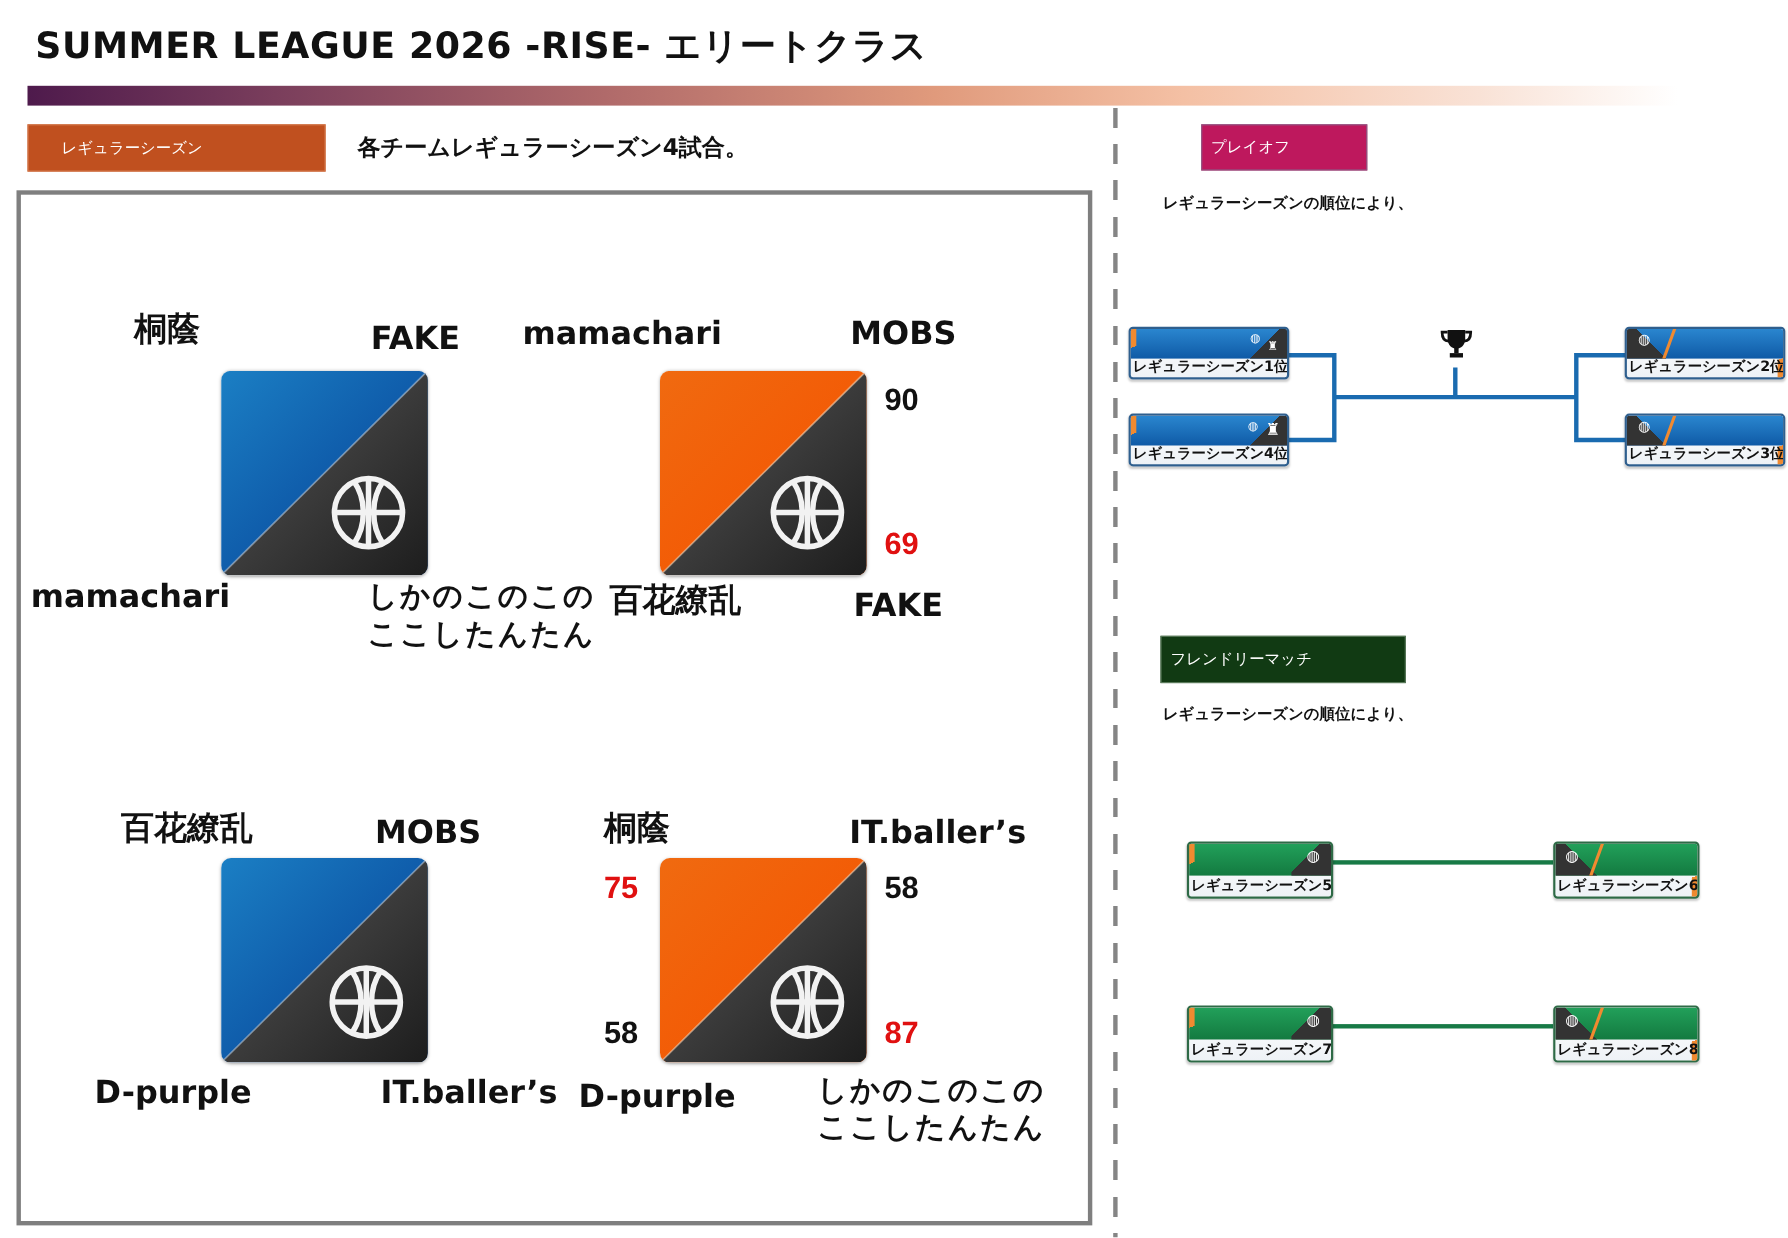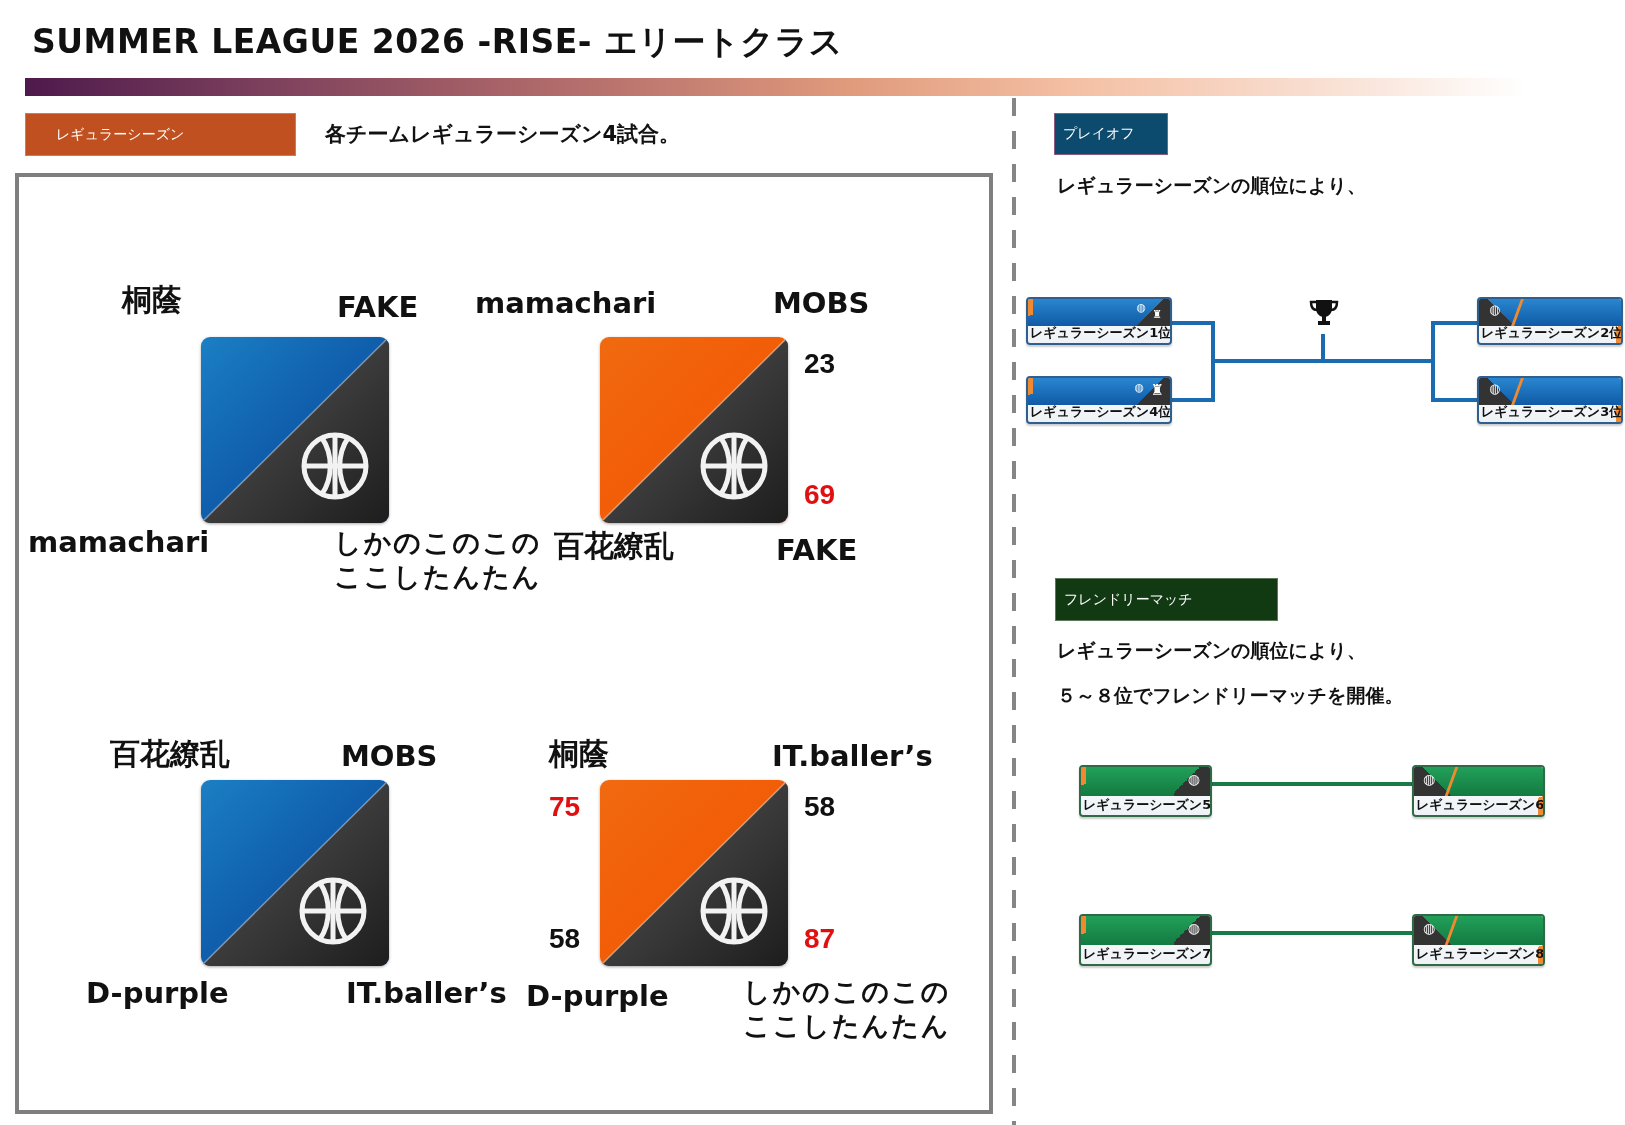--- a/index.html
+++ b/index.html
@@ -6,26 +6,26 @@
   html, body { width: 1625px; height: 1125px; background: #ffffff; overflow: hidden; }
   body { position: relative; font-family: "DejaVu Sans", "Liberation Sans", sans-serif; color: #111; }
   .abs { position: absolute; }
 
   .title { left: 32px; top: 20px; font-size: 33px; font-weight: bold; letter-spacing: 0.5px; white-space: nowrap; font-family: "DejaVu Sans", sans-serif; }
   .grad-bar { left: 25px; top: 78px; width: 1500px; height: 18px;
     background: linear-gradient(90deg, #4e1a4c 0%, #7a3e5c 15%, #b06a6a 35%, #e09a7c 55%, #f4c0a4 70%, #f9e2d6 88%, #ffffff 100%); }
 
   .section-label { color: #fff; font-size: 14px; display: flex; align-items: center; padding-left: 30px; white-space: nowrap; }
   .label-regular { left: 25px; top: 113px; width: 271px; height: 43px; background: #c0501f; border: 1px solid #d57a4e; }
-  .label-playoff { left: 1054px; top: 113px; width: 114px; height: 42px; background: #0c4a6e; padding-left: 8px; border: 1px solid #8a5a85; }
+  .label-playoff { left: 1092px; top: 113px; width: 151px; height: 42px; background: #be185d; padding-left: 8px; border: 1px solid #8a5a85; }
   .label-friendly { left: 1055px; top: 578px; width: 223px; height: 43px; background: #113a13; padding-left: 8px; border: 1px solid #5a7a5a; }
 
   .sub { font-size: 21px; font-weight: bold; white-space: nowrap; }
   .sub-regular { left: 325px; top: 120px; }
-  .desc { font-size: 19px; font-weight: bold; white-space: nowrap; line-height: 45px; }
+  .desc { font-size: 14px; font-weight: bold; white-space: nowrap; line-height: 45px; }
   .desc-playoff { left: 1057px; top: 163px; }
   .desc-friendly { left: 1057px; top: 628px; }
 
   .board { left: 15px; top: 173px; width: 978px; height: 941px; border: 4px solid #7f7f7f; background: #fff; }
   .divider { left: 1012px; top: 98px; width: 4px; height: 1027px;
     background: repeating-linear-gradient(180deg, #858585 0 18px, transparent 18px 33px); }
 
   
   .tile { width: 188px; height: 186px; border-radius: 9px; overflow: hidden; box-shadow: 0 1px 3px rgba(0,0,0,0.35); }
   .tile svg { width: 100%; height: 100%; display: block; }
@@ -102,21 +102,21 @@
     <line x1="188" y1="0" x2="0" y2="186" stroke="#f6d5b8" stroke-width="1.5" opacity="0.6"></line>
     <g transform="translate(134,129)" fill="none" stroke="#f2f2f2" stroke-width="5">
       <circle r="31"></circle>
       <line x1="0" y1="-31" x2="0" y2="31"></line>
       <line x1="-31" y1="0" x2="31" y2="0"></line>
       <path d="M-13,-28 C-2,-12 -2,12 -13,28"></path>
       <path d="M13,-28 C2,-12 2,12 13,28"></path>
     </g>
   </svg>
 </div>
-<div class="abs score" style="left:804px;top:348px;">23</div>
+<div class="abs score" style="left:804px;top:348px;">90</div>
 <div class="abs score win" style="left:804px;top:479px;">69</div>
 <div class="abs team team-jp" style="left:554px;top:529px;">百花繚乱</div>
 <div class="abs team" style="left:776px;top:534px;">FAKE</div>
 
 <div class="abs team team-jp" style="left:110px;top:737px;">百花繚乱</div>
 <div class="abs team" style="left:341px;top:740px;">MOBS</div>
 <div class="abs tile" style="left:201px;top:780px;">
   <svg viewBox="0 0 188 186" preserveAspectRatio="none">
     <rect width="188" height="186" fill="url(#gBlue)"></rect>
     <polygon points="188,0 188,186 0,186" fill="url(#gDark)"></polygon>
@@ -209,21 +209,20 @@
   <div class="abs" style="left:0;top:0;width:44px;height:27px;background:linear-gradient(225deg,transparent 50%,#333 50%);"></div>
   <div class="abs" style="left:37px;top:0;width:3px;height:27px;background:#f08a30;transform:skewX(-20deg);"></div>
   <div class="abs" style="right:0;top:20px;width:5px;height:26px;background:linear-gradient(340deg,#f08a30 0 70%,transparent 70%);"></div>
   <span class="abs" style="left:10px;top:3px;font-size:13px;color:#fff;">◍</span>
   <div class="lbl">レギュラーシーズン3位</div>
 </div>
 
 <div class="abs section-label label-friendly">フレンドリーマッチ</div>
 <div class="abs desc desc-friendly">
   <div>レギュラーシーズンの順位により、</div>
-  <div>５～８位でフレンドリーマッチを開催。</div>
 </div>
 
 <div class="abs" style="left:1211px;top:782px;width:201px;height:4px;background:#187a46;"></div>
 <div class="abs" style="left:1211px;top:931px;width:201px;height:4px;background:#187a46;"></div>
 
 <div class="abs card green" style="left:1079px;top:765px;">
   <div class="band" style="background:linear-gradient(180deg,#22a05a,#137a40);"></div>
   <div class="abs" style="left:0;top:0;width:5px;height:29px;background:linear-gradient(160deg,#f08a30 0 60%,transparent 60%);"></div>
   <div class="abs" style="right:0;top:0;width:36px;height:29px;background:linear-gradient(135deg,transparent 40%,#333 40%);"></div>
   <span class="abs" style="right:10px;top:4px;font-size:14px;color:#fff;">◍</span>

